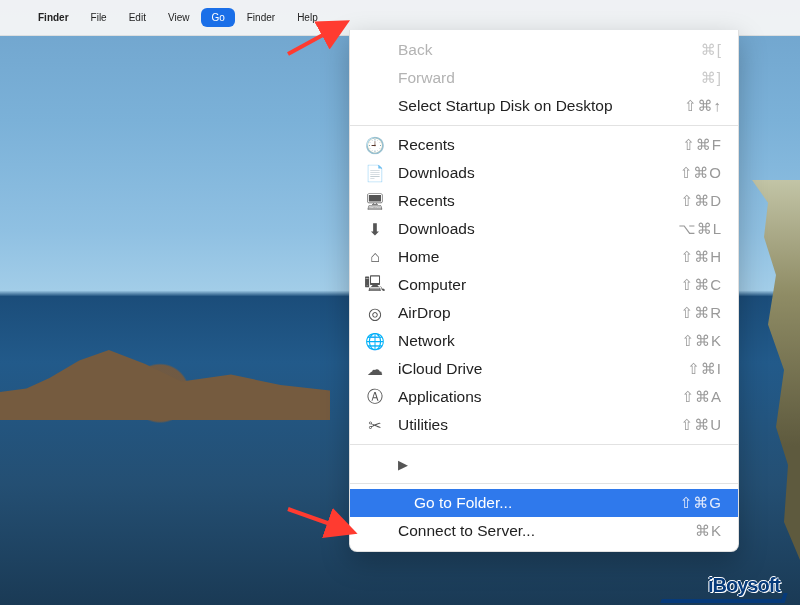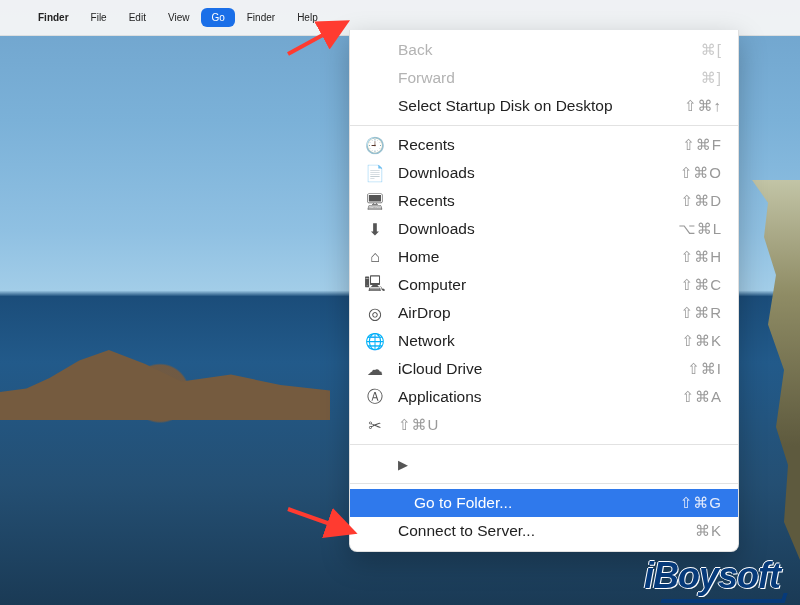--- a/index.html
+++ b/index.html
@@ -66,22 +66,22 @@
   .menu .row.sel .short { color:#e5ecfb; }
   .menu .arrow { color:#555; font-size:13px; }
 
   
   .ann-arrow { position:absolute; pointer-events:none; }
   .ann-arrow svg { overflow:visible; }
 
   
   .watermark {
     position:absolute; right:20px; bottom:8px;
-    font-family: Arial, sans-serif; font-weight:900; font-style:italic;
-    font-size:36px; color:#063a7a;
+    font-family: Arial, sans-serif; font-weight:900; 
+    font-size:20px; color:#063a7a;
     text-shadow: 1px 1px 0 #fff, -1px 0 0 #fff, 0 -1px 0 #fff;
     letter-spacing:-1px;
   }
   .watermark::after{
     content:""; position:absolute; right:-6px; bottom:-6px; width:120px; height:6px;
     border-bottom:4px solid #063a7a; border-right:4px solid #063a7a;
     transform: skewX(-18deg);
   }
 </style>
 </head>
@@ -165,20 +165,21 @@
       <span class="label">iCloud Drive</span>
       <span class="short">⇧⌘I</span>
     </div>
     <div class="row">
       <span class="icon">Ⓐ</span>
       <span class="label">Applications</span>
       <span class="short">⇧⌘A</span>
     </div>
     <div class="row">
       <span class="icon">✂︎</span>
+      <span class="label">Utilities</span>
       <span class="short">⇧⌘U</span>
     </div>
     <div class="sep"></div>
     <div class="row">
       <span class="icon"></span>
       <span class="arrow">▶</span>
     </div>
     <div class="sep"></div>
     <div class="row sel">
       <span class="icon"></span>

